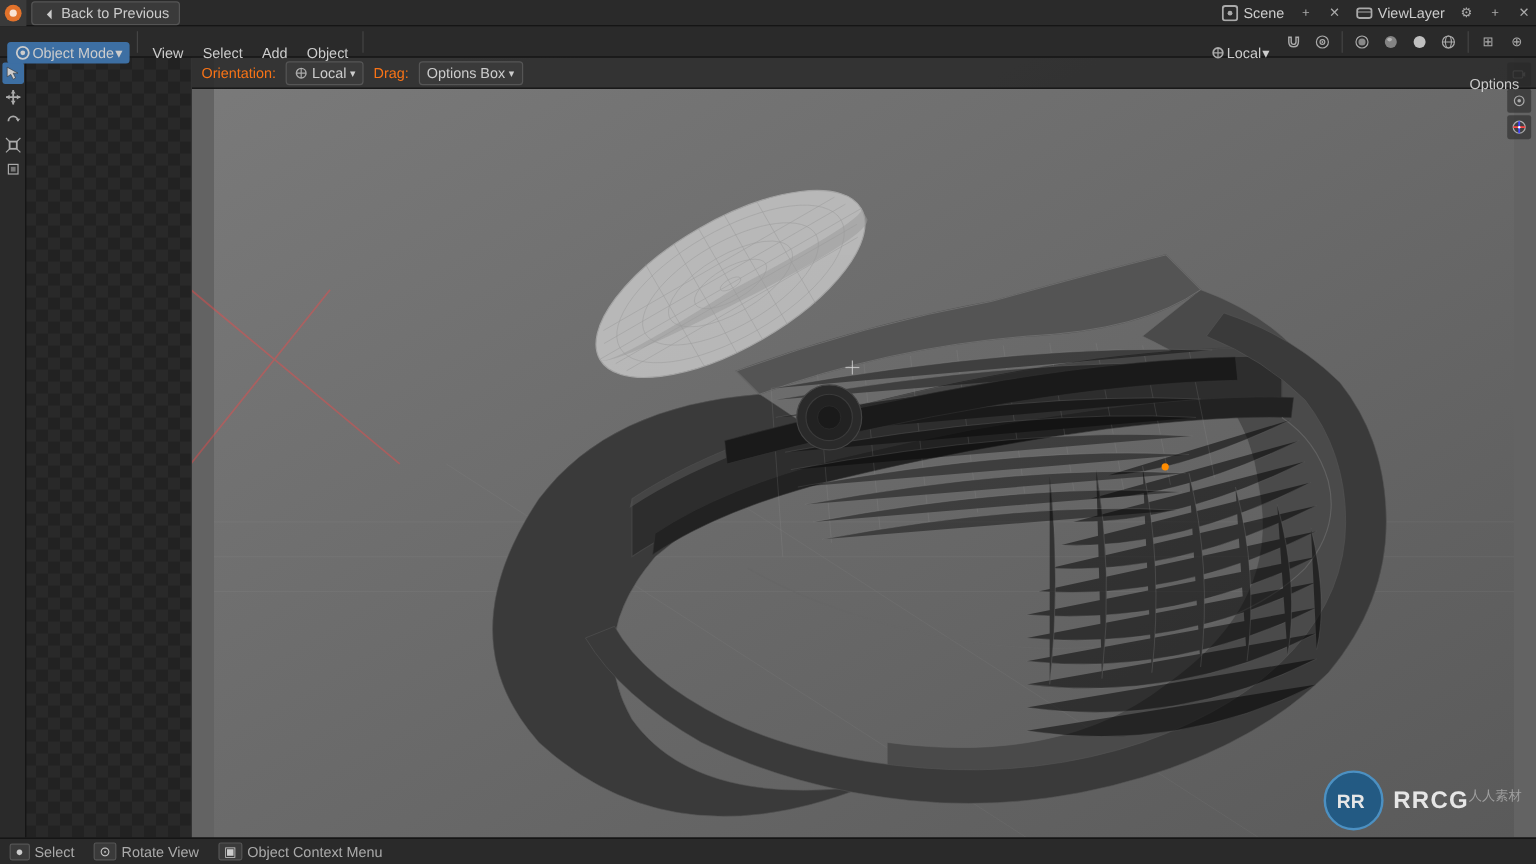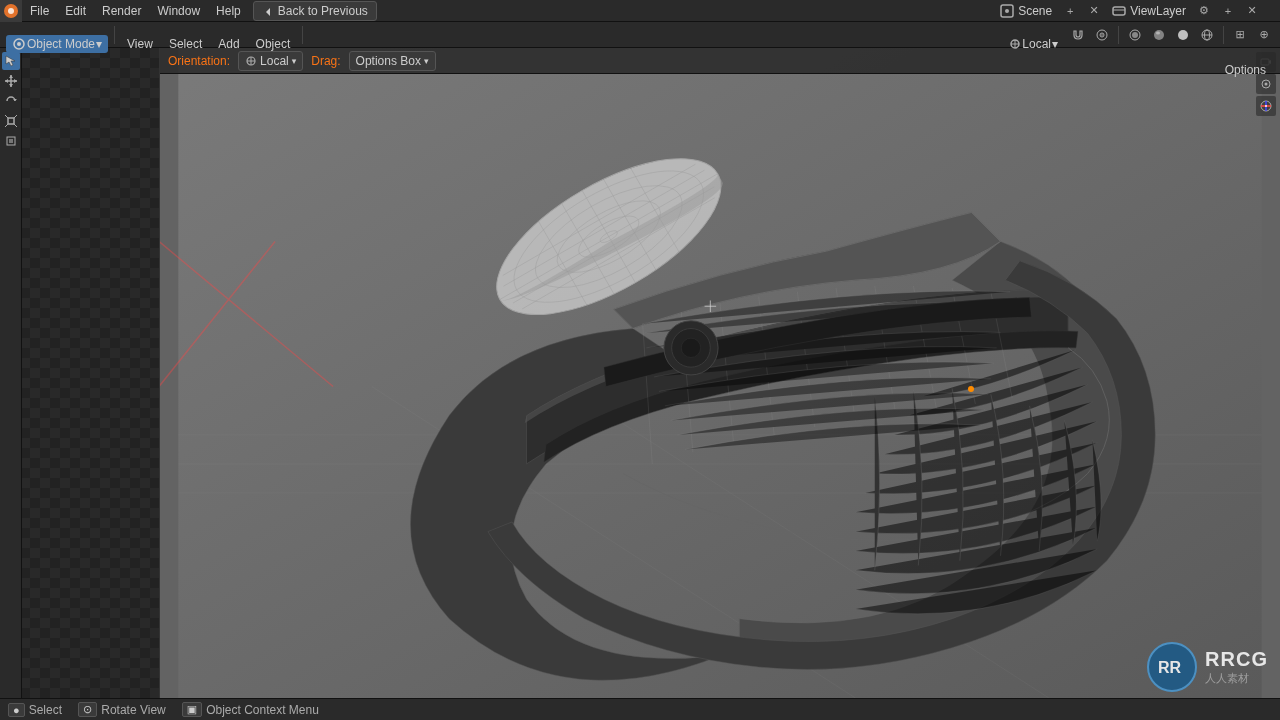--- a/index.html
+++ b/index.html
@@ -59,21 +59,21 @@
       color: #ccc;
       font-size: 12px;
       margin-left: 4px;
     }
 
     .top-right-cluster {
       margin-left: auto;
       display: flex;
       align-items: center;
       gap: 4px;
-      padding-right: 18px;
+      padding-right: 0;
     }
     .scene-label, .viewlayer-label {
       display: flex;
       align-items: center;
       gap: 4px;
       color: #ccc;
       font-size: 12px;
       padding: 0 4px;
     }
     .icon-btn {
@@ -250,21 +250,21 @@
     }
     .watermark-circle {
       width: 50px; height: 50px;
       border-radius: 50%;
       background: #1a5a8a;
       display: flex; align-items: center; justify-content: center;
       border: 2px solid #4a9ad4;
     }
     .watermark-text {
       display: flex;
-      flex-direction: column;
+      flex-direction: row;
       align-items: flex-start;
     }
     .watermark-rrcg {
       font-size: 20px;
       font-weight: bold;
       color: #fff;
       letter-spacing: 1px;
     }
     .watermark-sub {
       font-size: 11px;
@@ -323,27 +323,20 @@
   </style>
 </head>
 <body>
 
 <div id="top-menu-bar">
   <div class="blender-logo">
     <svg width="16" height="16" viewBox="0 0 16 16">
       <circle cx="8" cy="8" r="7" fill="#f5792a" opacity="0.9"></circle>
       <circle cx="8" cy="8" r="3" fill="#fff" opacity="0.8"></circle>
     </svg>
-  </div>
-  <div class="menu-items">
-    <div class="menu-item">File</div>
-    <div class="menu-item">Edit</div>
-    <div class="menu-item">Render</div>
-    <div class="menu-item">Window</div>
-    <div class="menu-item">Help</div>
   </div>
   <div class="back-to-previous">
     <svg width="12" height="12" viewBox="0 0 12 12">
       <polygon points="8,2 4,6 8,10" fill="#ccc"></polygon>
     </svg>
     <span>Back to Previous</span>
   </div>
   <div class="top-right-cluster">
     <div class="scene-label">
       <svg width="14" height="14" viewBox="0 0 14 14">

